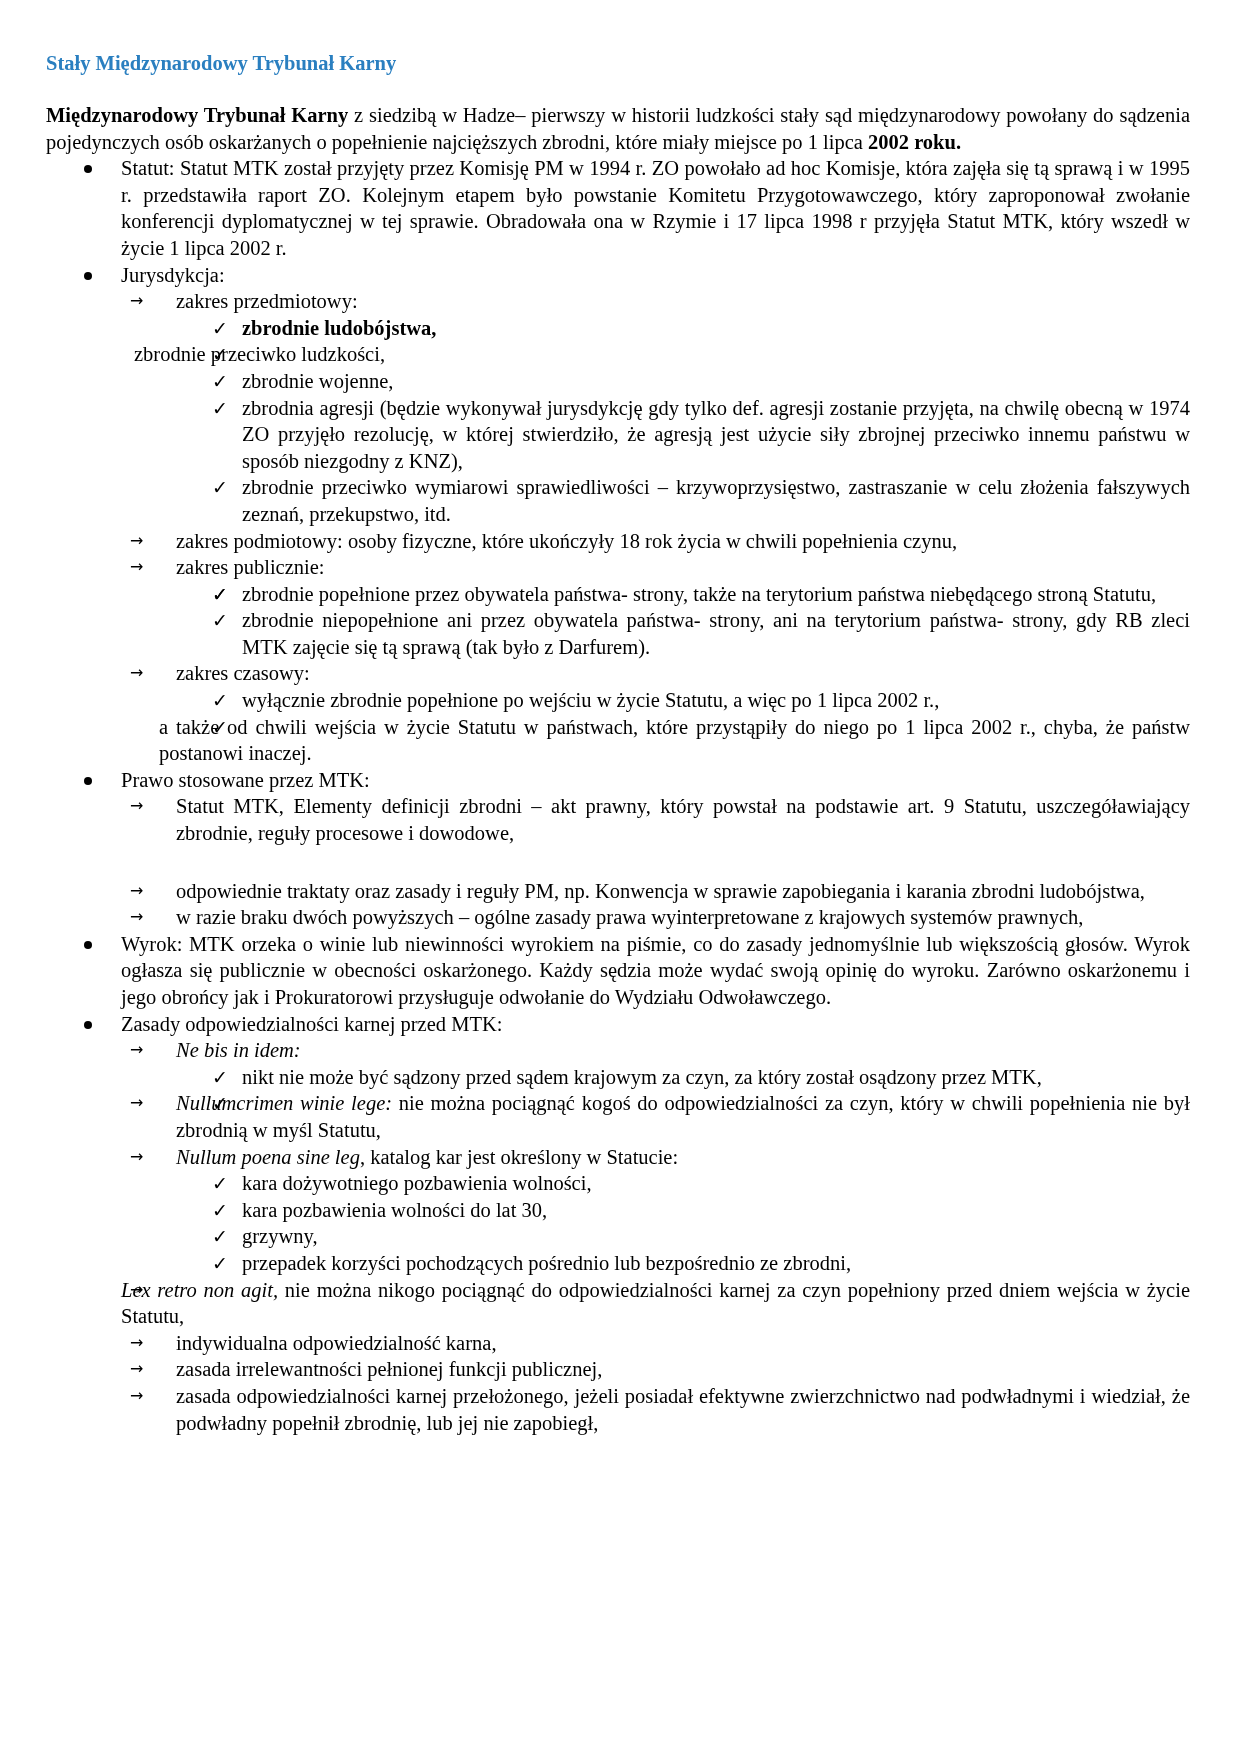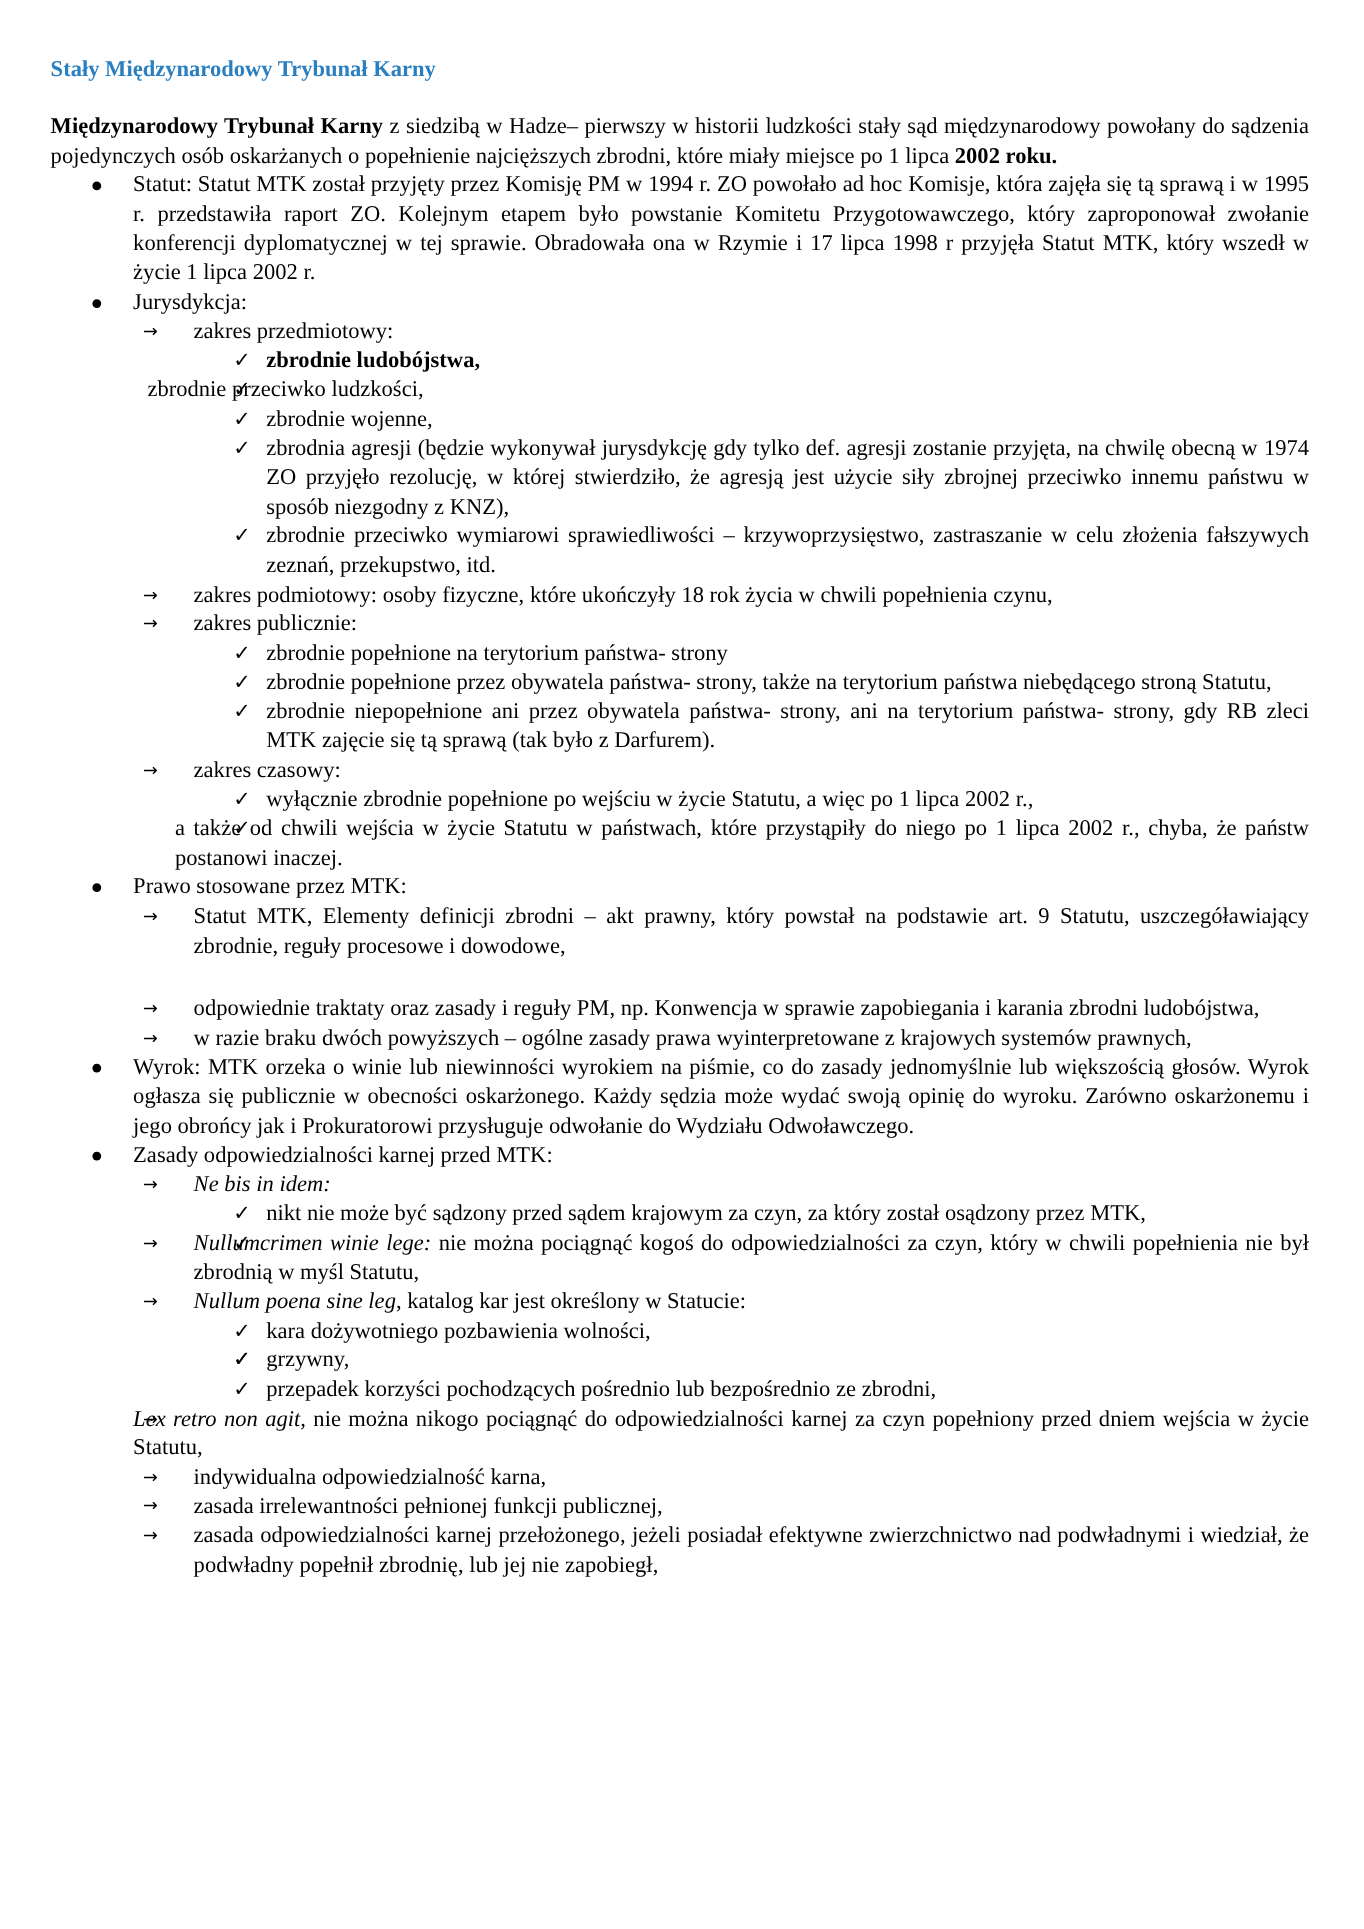--- a/index.html
+++ b/index.html
@@ -123,21 +123,20 @@
           <div style="position: relative; text-align: justify;">
             <span class="arrow" style="left: 84px;">→</span>
             <span class="l2-body" style="margin-left: 130px;"><span>zakres podmiotowy: osoby fizyczne, które ukończyły 18 rok życia w chwili popełnienia czynu,</span></span>
           </div>
           <div style="position: relative; text-align: justify;">
             <span class="arrow" style="left: 84px;">→</span>
             <span class="l2-body" style="margin-left: 130px;"><span>zakres publicznie:</span></span>
           </div>
           <div style="position: relative; text-align: justify;">
             <span class="check" style="left: 166px;">✓</span>
-            <span class="l3-body" style="margin-left: 196px;">zbrodnie popełnione na terytorium państwa- strony</span>
           </div>
           <div style="position: relative; text-align: justify;">
             <span class="check" style="left: 166px;">✓</span>
             <span class="l3-body" style="margin-left: 196px;">zbrodnie popełnione przez obywatela państwa- strony, także na terytorium państwa niebędącego stroną Statutu,</span>
           </div>
           <div style="position: relative; text-align: justify;">
             <span class="check" style="left: 166px;">✓</span>
             <span class="l3-body" style="margin-left: 196px;">zbrodnie niepopełnione ani przez obywatela państwa- strony, ani na terytorium państwa- strony, gdy RB zleci MTK zajęcie się tą sprawą (tak było z Darfurem).</span>
           </div>
           <div style="position: relative; text-align: justify;">
@@ -191,20 +190,21 @@
           <div style="position: relative; text-align: justify;">
             <span class="arrow" style="left: 84px;">→</span>
             <span class="l2-body" style="margin-left: 130px;"><span class="it">Nullum poena sine leg</span><span>, katalog kar jest określony w Statucie:</span></span>
           </div>
           <div style="position: relative; text-align: justify;">
             <span class="check" style="left: 166px;">✓</span>
             <span class="l3-body" style="margin-left: 196px;">kara dożywotniego pozbawienia wolności,</span>
           </div>
           <div style="position: relative; text-align: justify;">
             <span class="check" style="left: 166px;">✓</span>
+            <span class="l3-body" style="margin-left: 196px;">kara pozbawienia wolności do lat 30,</span>
           </div>
           <div style="position: relative; text-align: justify;">
             <span class="check" style="left: 166px;">✓</span>
             <span class="l3-body" style="margin-left: 196px;">grzywny,</span>
           </div>
           <div style="position: relative; text-align: justify;">
             <span class="check" style="left: 166px;">✓</span>
             <span class="l3-body" style="margin-left: 196px;">przepadek korzyści pochodzących pośrednio lub bezpośrednio ze zbrodni,</span>
           </div>
           <div style="position: relative; text-align: justify;">

